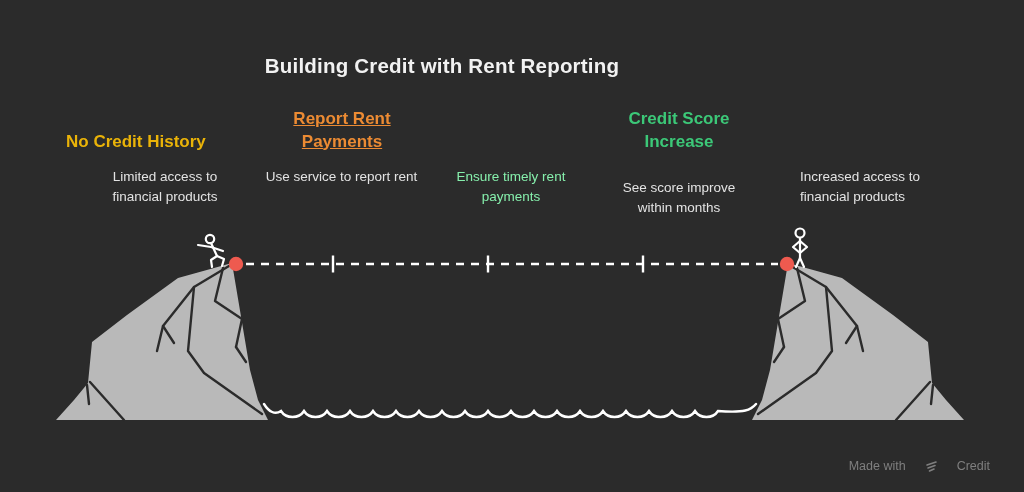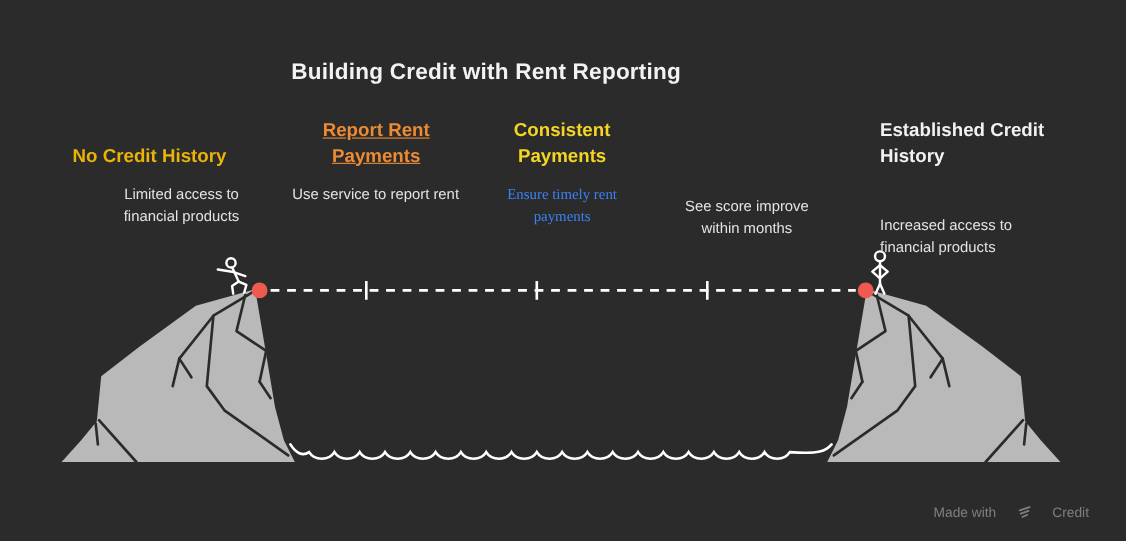--- a/index.html
+++ b/index.html
@@ -31,21 +31,21 @@
   #t5{left:800px;top:108px;width:185px;text-align:left;}
   #s1{left:95px; top:167px;width:140px;text-align:center;}
   #s2{left:264px;top:167px;width:155px;text-align:center;}
   #s3{left:441px;top:167px;width:140px;text-align:center;}
   #s4{left:609px;top:167px;width:140px;text-align:center;}
   #s5{left:800px;top:167px;width:150px;text-align:left;}
   #scene{position:absolute;left:0;top:0;}
   .watermark{
     position:absolute;right:34px;bottom:19px;
     font-size:12.5px;
-    display:flex;align-items:flex-start;gap:19px;
+    display:flex;align-items:flex-end;gap:19px;
   }
   .watermark svg{display:block;}
 </style>
 </head>
 <body>
 
 <div class="canvas">
 
   <svg id="scene" width="1024" height="492" viewBox="0 0 1024 492">
 
@@ -108,28 +108,27 @@
              c 5,8 18,8 23,0 c 5,8 18,8 23,0 c 5,8 18,8 23,0 c 5,8 18,8 23,0
              c 5,8 18,8 23,0 c 5,8 18,8 23,0 c 5,8 18,8 23,0 c 5,8 18,8 23,0
              c 5,8 18,8 23,0 c 5,8 18,8 23,0 c 5,8 18,8 23,0
              C 745,413 751,410 756,404" stroke="#FFFFFF"></path>
   </svg>
 
   <div class="title" style="color: rgb(242, 242, 242);">Building Credit with Rent Reporting</div>
 
   <div class="step-title" id="t1" style="color: #eab308;">No Credit History</div>
   <div class="step-title" id="t2" style="color: rgb(236, 139, 51);">Report Rent Payments</div>
-  <div class="step-title" id="t3" style="color: rgb(244, 213, 35);">Consistent Payments</div>
-  <div class="step-title" id="t5" style="color: rgb(242, 242, 242);">Established Credit History</div>
+  <div class="step-title" id="t4" style="color: rgb(60, 200, 120);">Credit Score Increase</div>
 
   <div class="step-sub" id="s1" style="color: rgb(227, 227, 227);">Limited access to financial products</div>
   <div class="step-sub" id="s2" style="color: rgb(227, 227, 227);">Use service to report rent</div>
-  <div class="step-sub" id="s3" style="color: #3b82f6; font-family: Liberation Serif, serif;">Ensure timely rent payments</div>
+  <div class="step-sub" id="s3" style="color: #86efac;">Ensure timely rent payments</div>
   <div class="step-sub" id="s4" style="color: rgb(227, 227, 227); margin-top: 11px;">See score improve within months</div>
-  <div class="step-sub" id="s5" style="color: rgb(227, 227, 227); margin-top: 28px;">Increased access to financial products</div>
+  <div class="step-sub" id="s5" style="color: rgb(227, 227, 227);">Increased access to financial products</div>
 
   <div class="watermark" style="color: rgb(127, 127, 127);">
     <span>Made with</span>
     <svg width="13" height="13" viewBox="0 0 13 13">
       <g fill="none" stroke-width="1.6" stroke-linecap="round" stroke="#7F7F7F">
         <path d="M2,5 L11,2"></path>
         <path d="M3,8 L10,5.5"></path>
         <path d="M4.5,11 L9,9"></path>
       </g>
     </svg>

